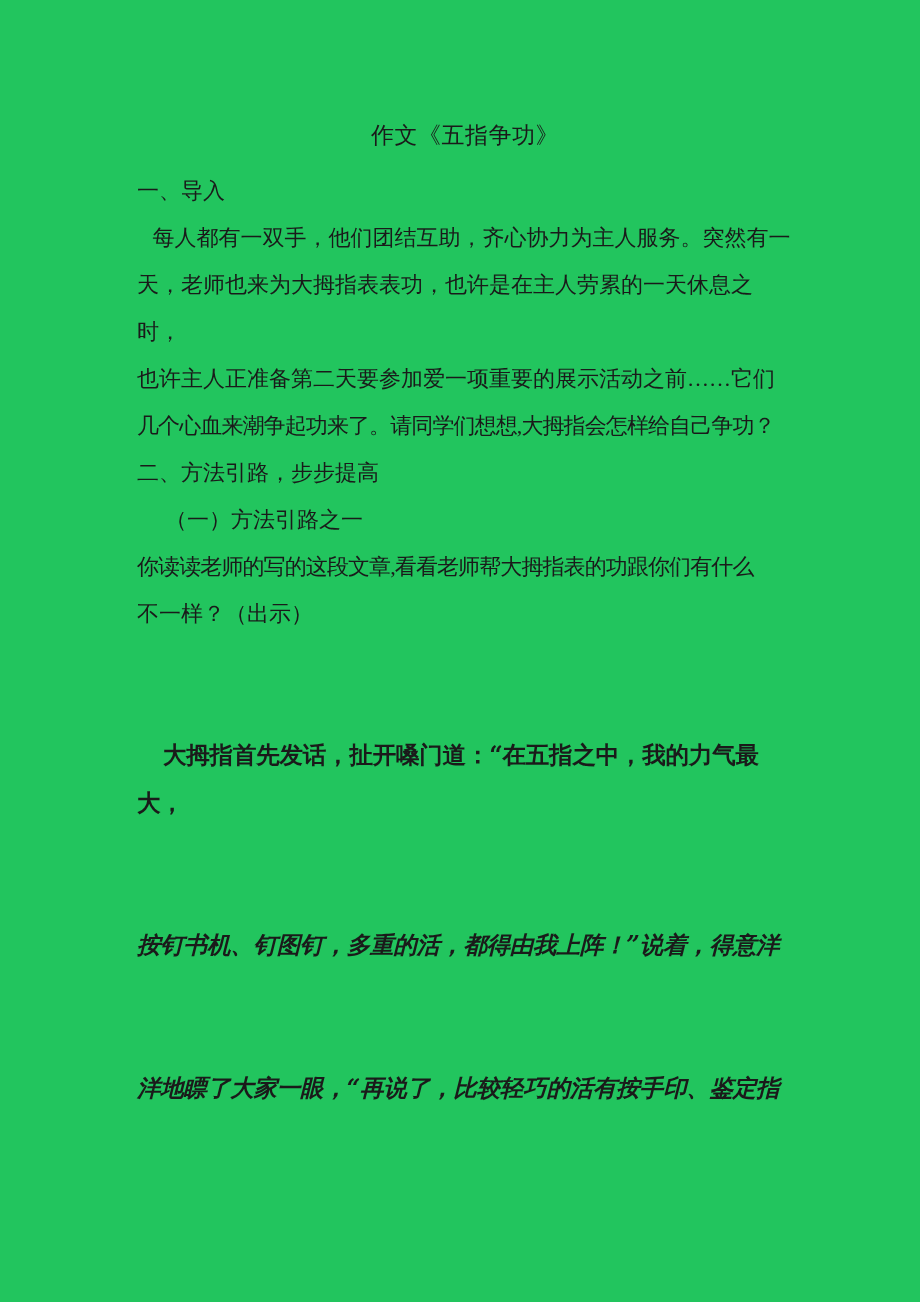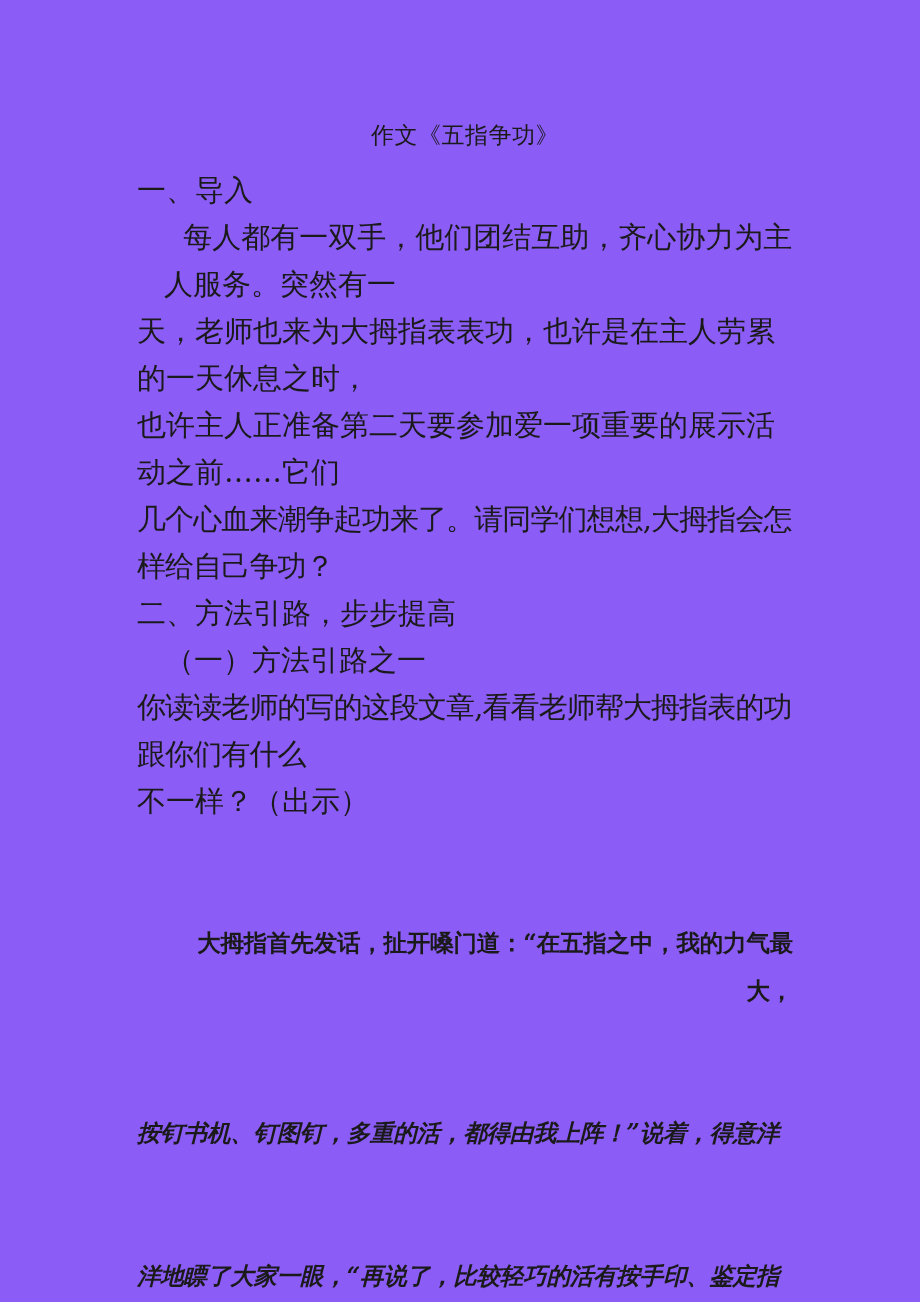--- a/index.html
+++ b/index.html
@@ -14,21 +14,21 @@
     overflow: hidden;
     font-family: "DejaVu Serif", "Liberation Serif", serif;
     color: #1a1a1a;
     -webkit-font-smoothing: antialiased;
   }
 
   .page {
     position: relative;
     width: 920px;
     height: 1302px;
-    background: #8b5cf6;
+    background: #22c55e;
     box-sizing: border-box;
   }
 
   .content {
     position: absolute;
     left: 137px;
     top: 112px;
     width: 656px;
   }
 
@@ -38,58 +38,57 @@
     font-size: 23px;
     line-height: 47px;
     font-weight: normal;
     letter-spacing: 0.5px;
     margin: 0 0 8px 0;
     white-space: pre;
   }
 
   
   .line {
-    font-size: 29px;
+    font-size: 22px;
     line-height: 47px;
     font-weight: normal;
     white-space: pre-wrap;
     letter-spacing: 0px;
     margin: 0;
+    font-family: Liberation Serif, serif;
   }
 
   
   .line.tight {
     letter-spacing: -0.9px;
   }
 
   
   .line.indent1 {
     text-indent: 24px;
   }
   .line.indent2 {
     text-indent: 28px;
   }
   .line.indent-small {
     text-indent: 10px;
-    margin-left: 27px;
   }
 
   
   .bold-block {
     font-weight: bold;
     font-size: 23.5px;
     line-height: 47.5px;
     letter-spacing: -0.2px;
     margin: 0;
     white-space: pre-wrap;
   }
   .bold-block .first {
     text-indent: 26px;
     display: block;
-    text-align: right;
   }
   .bold-line {
     display: block;
     font-style: italic;
   }
 </style>
 </head>
 <body>
 
 <div class="page">

